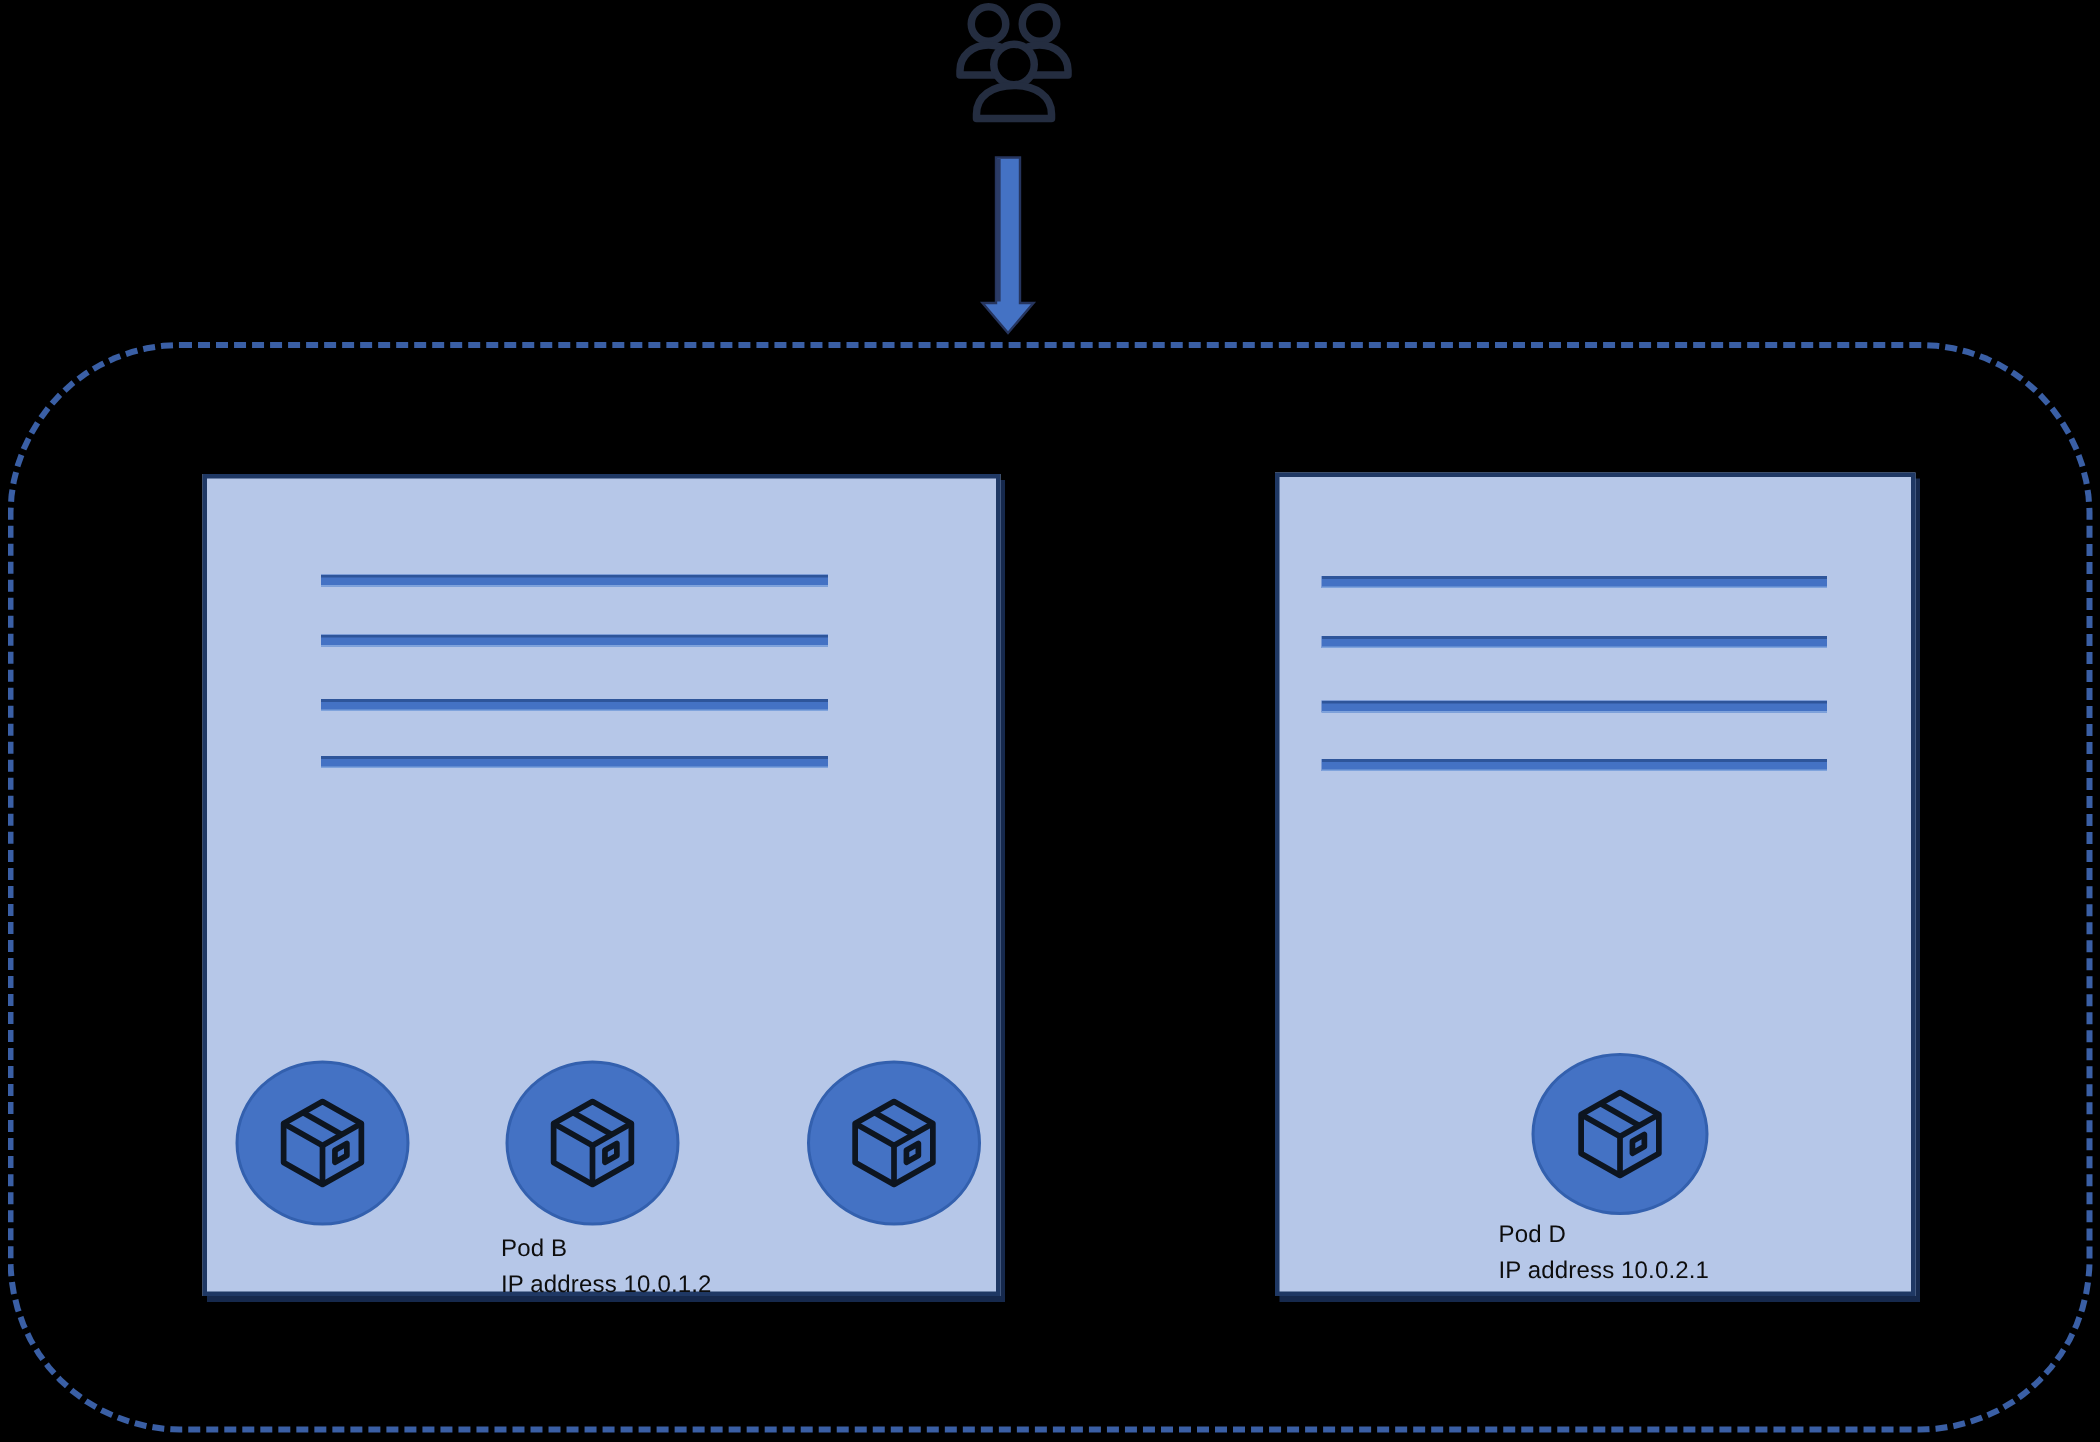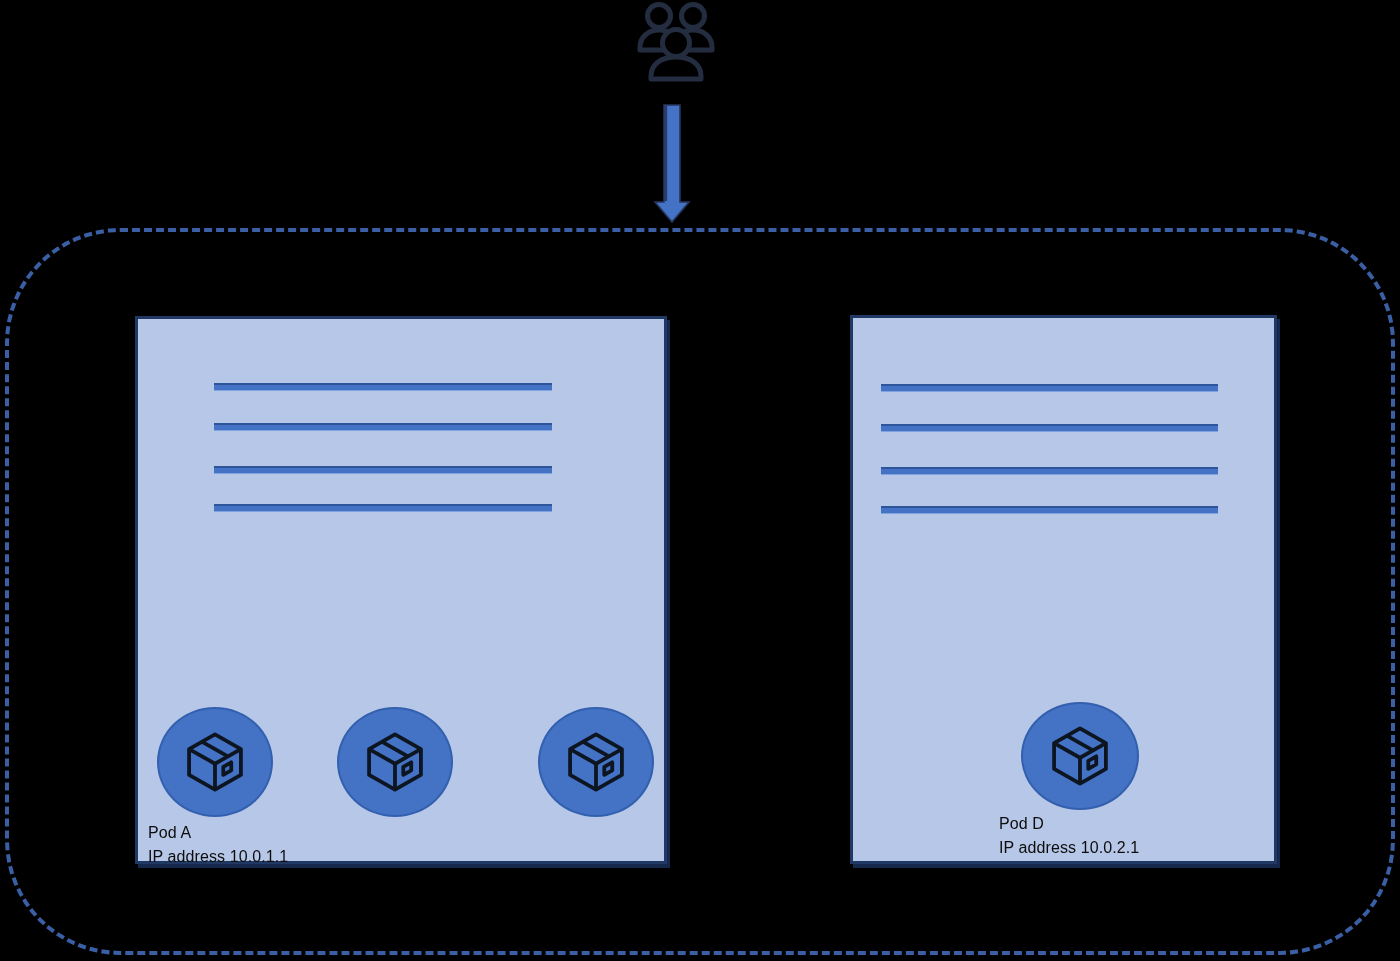--- a/index.html
+++ b/index.html
@@ -106,23 +106,23 @@
       <svg class="cube" viewBox="0 0 44 44">
           <use href="#cube-glyph"></use>
         </svg>
     </div>
     <div class="pod-circle pod-c">
       <svg class="cube" viewBox="0 0 44 44">
           <use href="#cube-glyph"></use>
         </svg>
     </div>
 
-    <div class="pod-label lbl-a">
-      <div>Pod A</div>
-      <div>IP address 10.0.1.1</div>
+    <div class="pod-label lbl-b">
+      <div>Pod B</div>
+      <div>IP address 10.0.1.2</div>
     </div>
   </div>
 
   <div class="node node-b">
     <div class="phline ln1"></div>
     <div class="phline ln2"></div>
     <div class="phline ln3"></div>
     <div class="phline ln4"></div>
 
     <div class="pod-circle pod-d">

